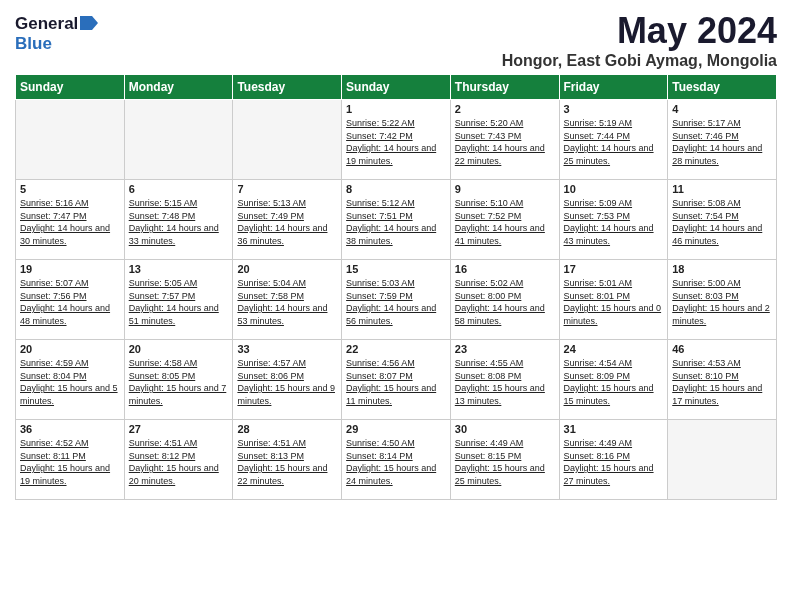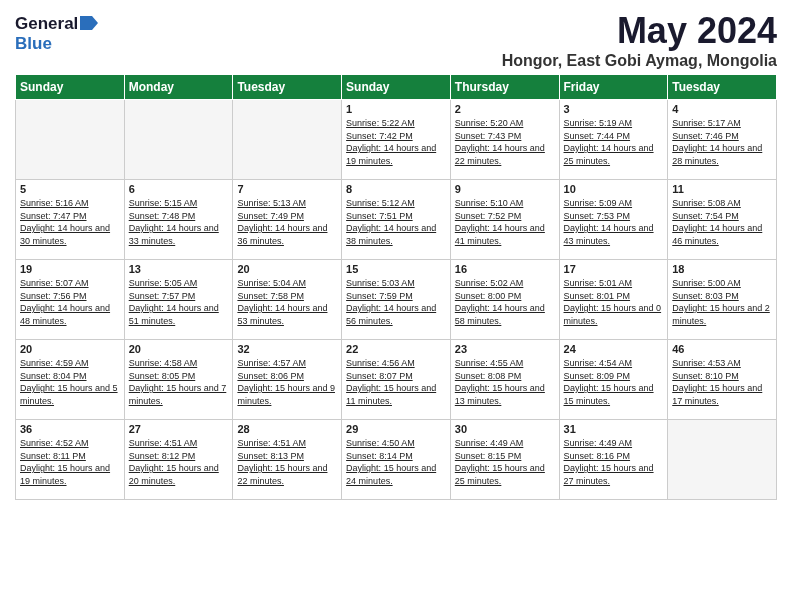--- a/index.html
+++ b/index.html
@@ -140,21 +140,21 @@
           <td><span class="day-num">13</span><span class="cell-text">Sunrise: 5:05 AM<br>Sunset: 7:57 PM<br>Daylight: 14 hours and 51 minutes.</span></td>
           <td><span class="day-num">20</span><span class="cell-text">Sunrise: 5:04 AM<br>Sunset: 7:58 PM<br>Daylight: 14 hours and 53 minutes.</span></td>
           <td><span class="day-num">15</span><span class="cell-text">Sunrise: 5:03 AM<br>Sunset: 7:59 PM<br>Daylight: 14 hours and 56 minutes.</span></td>
           <td><span class="day-num">16</span><span class="cell-text">Sunrise: 5:02 AM<br>Sunset: 8:00 PM<br>Daylight: 14 hours and 58 minutes.</span></td>
           <td><span class="day-num">17</span><span class="cell-text">Sunrise: 5:01 AM<br>Sunset: 8:01 PM<br>Daylight: 15 hours and 0 minutes.</span></td>
           <td><span class="day-num">18</span><span class="cell-text">Sunrise: 5:00 AM<br>Sunset: 8:03 PM<br>Daylight: 15 hours and 2 minutes.</span></td>
         </tr>
         <tr>
           <td><span class="day-num">20</span><span class="cell-text">Sunrise: 4:59 AM<br>Sunset: 8:04 PM<br>Daylight: 15 hours and 5 minutes.</span></td>
           <td><span class="day-num">20</span><span class="cell-text">Sunrise: 4:58 AM<br>Sunset: 8:05 PM<br>Daylight: 15 hours and 7 minutes.</span></td>
-          <td><span class="day-num">32</span><span class="cell-text">Sunrise: 4:57 AM<br>Sunset: 8:06 PM<br>Daylight: 15 hours and 9 minutes.</span></td>
+          <td><span class="day-num">33</span><span class="cell-text">Sunrise: 4:57 AM<br>Sunset: 8:06 PM<br>Daylight: 15 hours and 9 minutes.</span></td>
           <td><span class="day-num">22</span><span class="cell-text">Sunrise: 4:56 AM<br>Sunset: 8:07 PM<br>Daylight: 15 hours and 11 minutes.</span></td>
           <td><span class="day-num">23</span><span class="cell-text">Sunrise: 4:55 AM<br>Sunset: 8:08 PM<br>Daylight: 15 hours and 13 minutes.</span></td>
           <td><span class="day-num">24</span><span class="cell-text">Sunrise: 4:54 AM<br>Sunset: 8:09 PM<br>Daylight: 15 hours and 15 minutes.</span></td>
           <td><span class="day-num">46</span><span class="cell-text">Sunrise: 4:53 AM<br>Sunset: 8:10 PM<br>Daylight: 15 hours and 17 minutes.</span></td>
         </tr>
         <tr>
           <td><span class="day-num">36</span><span class="cell-text">Sunrise: 4:52 AM<br>Sunset: 8:11 PM<br>Daylight: 15 hours and 19 minutes.</span></td>
           <td><span class="day-num">27</span><span class="cell-text">Sunrise: 4:51 AM<br>Sunset: 8:12 PM<br>Daylight: 15 hours and 20 minutes.</span></td>
           <td><span class="day-num">28</span><span class="cell-text">Sunrise: 4:51 AM<br>Sunset: 8:13 PM<br>Daylight: 15 hours and 22 minutes.</span></td>
           <td><span class="day-num">29</span><span class="cell-text">Sunrise: 4:50 AM<br>Sunset: 8:14 PM<br>Daylight: 15 hours and 24 minutes.</span></td>

